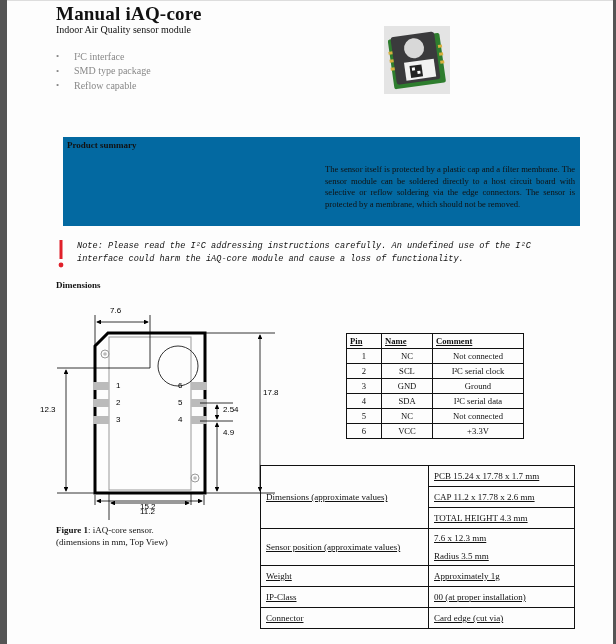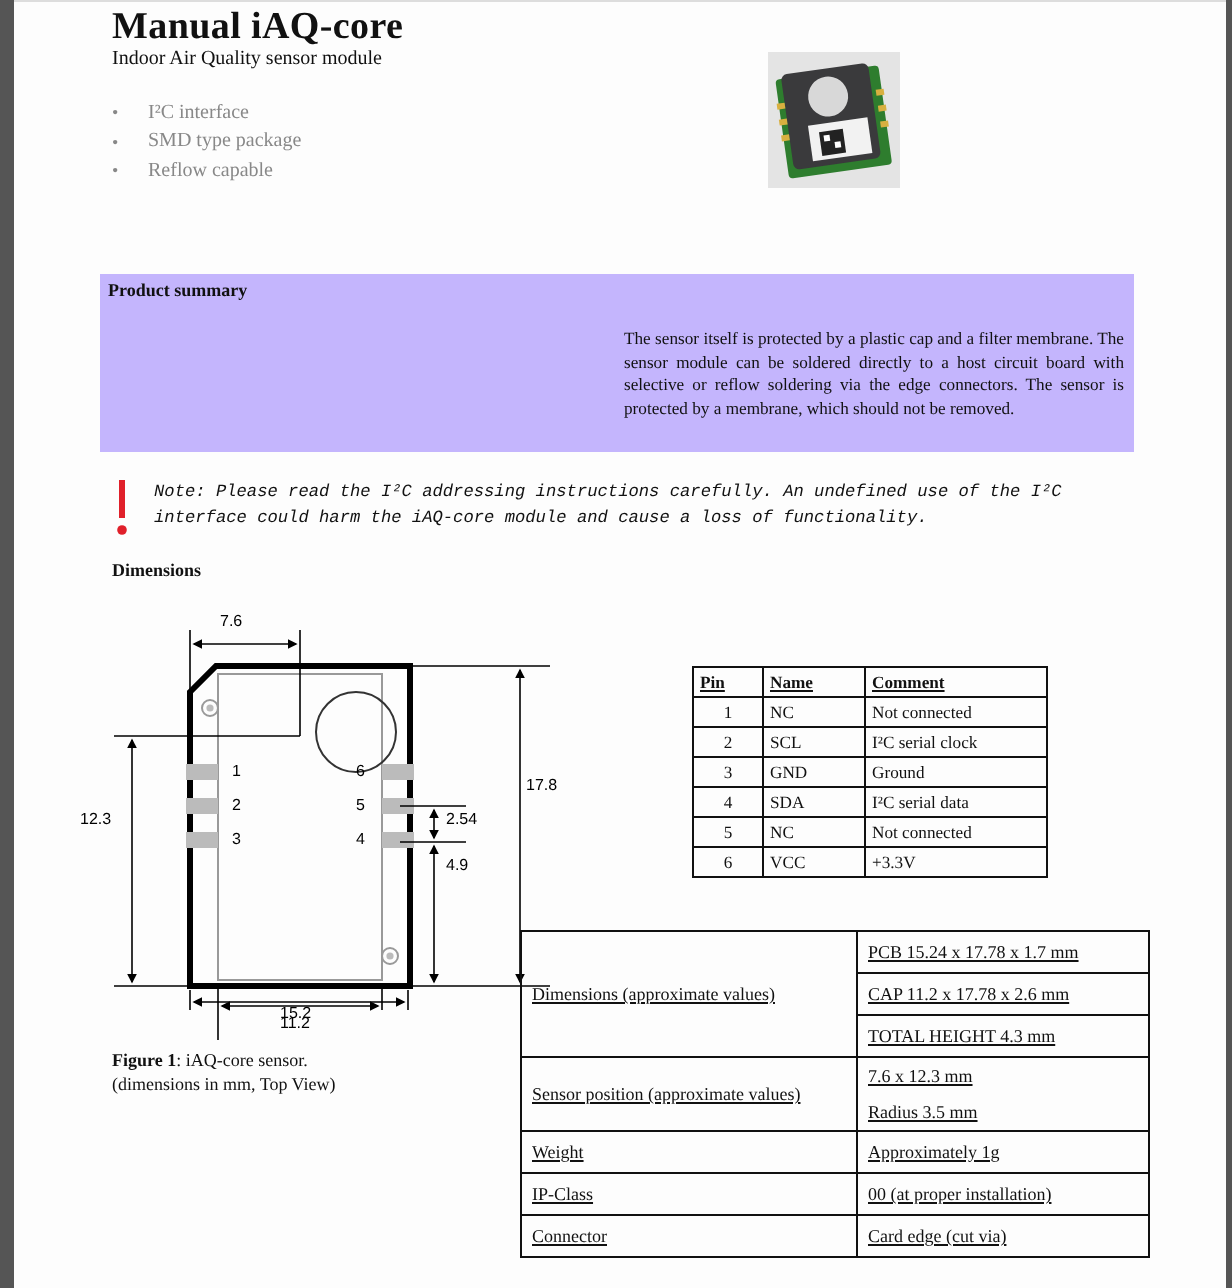--- a/index.html
+++ b/index.html
@@ -10,38 +10,38 @@
   .page { position:absolute; left:7px; top:1px; width:606px; height:643px; background:#fdfdfd; }
 
   .title { position:absolute; left:56px; top:3px; font-size:19px; font-weight:bold; letter-spacing:0.2px; }
   .subtitle { position:absolute; left:56px; top:24px; font-size:10px; }
   .features { position:absolute; left:56px; top:49px; margin:0; padding:0; list-style:none; font-size:10px; color:#888; }
   .features li { height:14.5px; display:flex; align-items:center; }
   .features .dot { width:18px; font-size:9px; color:#888; }
 
   .photo { position:absolute; left:384px; top:26px; width:66px; height:68px; background:#e2e2e2; }
 
-  .summary { position:absolute; left:50px; top:137px; width:517px; height:89px; background:#c4b5fd; font-size:8.6px; line-height:11.6px; }
+  .summary { position:absolute; left:63px; top:137px; width:517px; height:89px; background:#0369a1; font-size:8.6px; line-height:11.6px; }
   .summary h3 { position:absolute; left:4px; top:3px; margin:0; font-size:9px; font-weight:bold; }
   .summary .col1 { position:absolute; left:4px; top:27px; width:252px; }
   .summary .col2 { position:absolute; left:262px; top:27px; width:250px; text-align:justify; }
 
   .note-icon { position:absolute; left:56px; top:239px; width:10px; height:30px; }
   .note { position:absolute; left:77px; top:240px; width:490px; font-size:8.6px; line-height:12.5px; font-style:italic;font-family:Liberation Mono, monospace; }
 
   .dims-h { position:absolute; left:56px; top:280px; font-size:9px; font-weight:bold; }
 
   .drawing { position:absolute; left:30px; top:295px; }
   .drawing text { font-family:"Liberation Sans", sans-serif; }
 
   .fig-caption { position:absolute; left:56px; top:524px; font-size:9px; line-height:12px; }
 
   table { border-collapse:collapse; position:absolute; font-size:8.6px; }
   .pins { left:346px; top:333px; width:178px; }
-  .pins th, .pins td { border:1px solid #111; padding:0 3px; height:14px; }
+  .pins th, .pins td { border:1px solid #111; padding:0 3px; height:14px;text-align:center; }
   .pins th { font-weight:bold; text-align:left;text-decoration:underline; }
   .pins td.c { text-align:center; }
 
   .spec { left:260px; top:465px; width:315px; font-size:9px; }
   .spec td { border:1px solid #111; padding:0 5px; vertical-align:middle;text-decoration:underline; }
   .spec td.k { width:157px; }
 </style>
 </head>
 <body>
 

